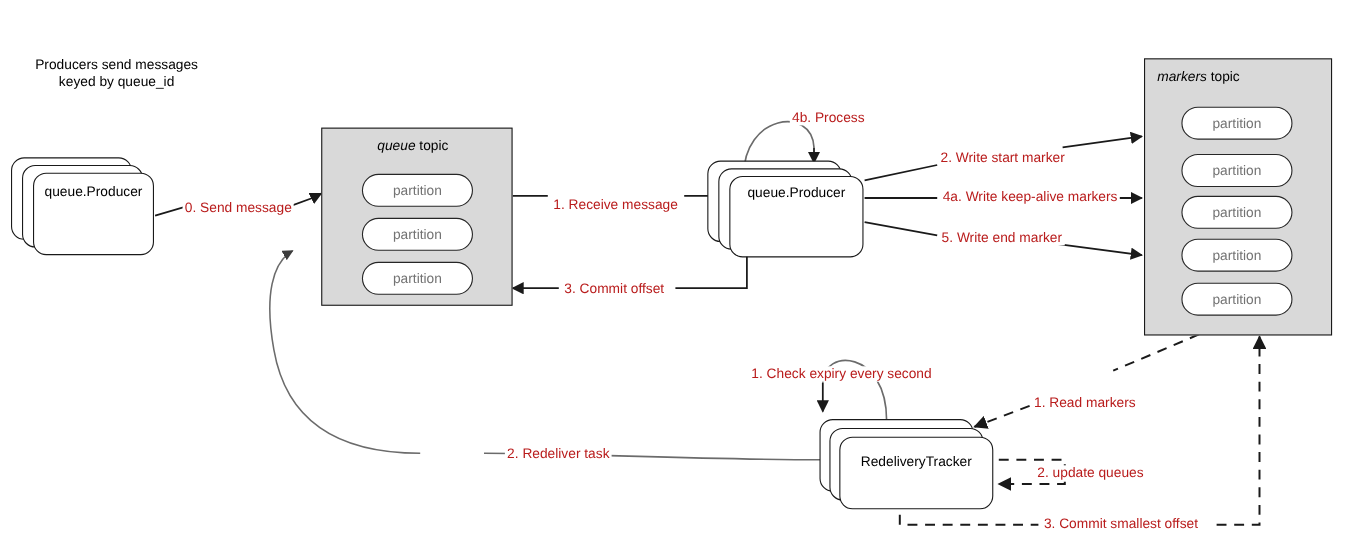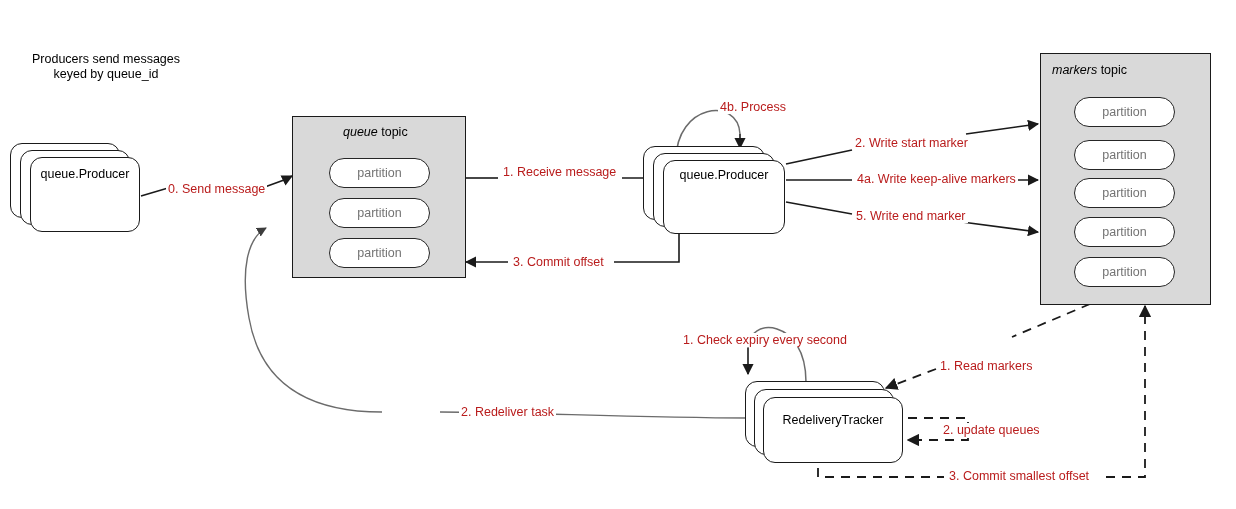--- a/index.html
+++ b/index.html
@@ -183,21 +183,21 @@
   <div class="card" style="left:663px; top:160px; width:122px; height:74px;"></div>
   <div class="card-label" style="left:663px; top:168px; width:122px;">queue.Producer</div>
 
   <div class="card" style="left:745px; top:381px; width:140px; height:66px;"></div>
   <div class="card" style="left:754px; top:389px; width:140px; height:66px;"></div>
   <div class="card" style="left:763px; top:397px; width:140px; height:66px;"></div>
   <div class="card-label" style="left:763px; top:413px; width:140px;">RedeliveryTracker</div>
 
   <div class="edge-label" style="left:166px; top:182px;">0. Send message</div>
 
-  <div class="edge-label" style="left:501px; top:165px;">1. Receive message</div>
+  <div class="edge-label" style="left:501px; top:179px;">1. Receive message</div>
 
   <div class="edge-label" style="left:718px; top:100px;">4b. Process</div>
 
   <div class="edge-label" style="left:853px; top:136px;">2. Write start marker</div>
 
   <div class="edge-label" style="left:855px; top:172px;">4a. Write keep-alive markers</div>
 
   <div class="edge-label" style="left:854px; top:209px;">5. Write end marker</div>
 
   <div class="edge-label" style="left:511px; top:255px;">3. Commit offset</div>

